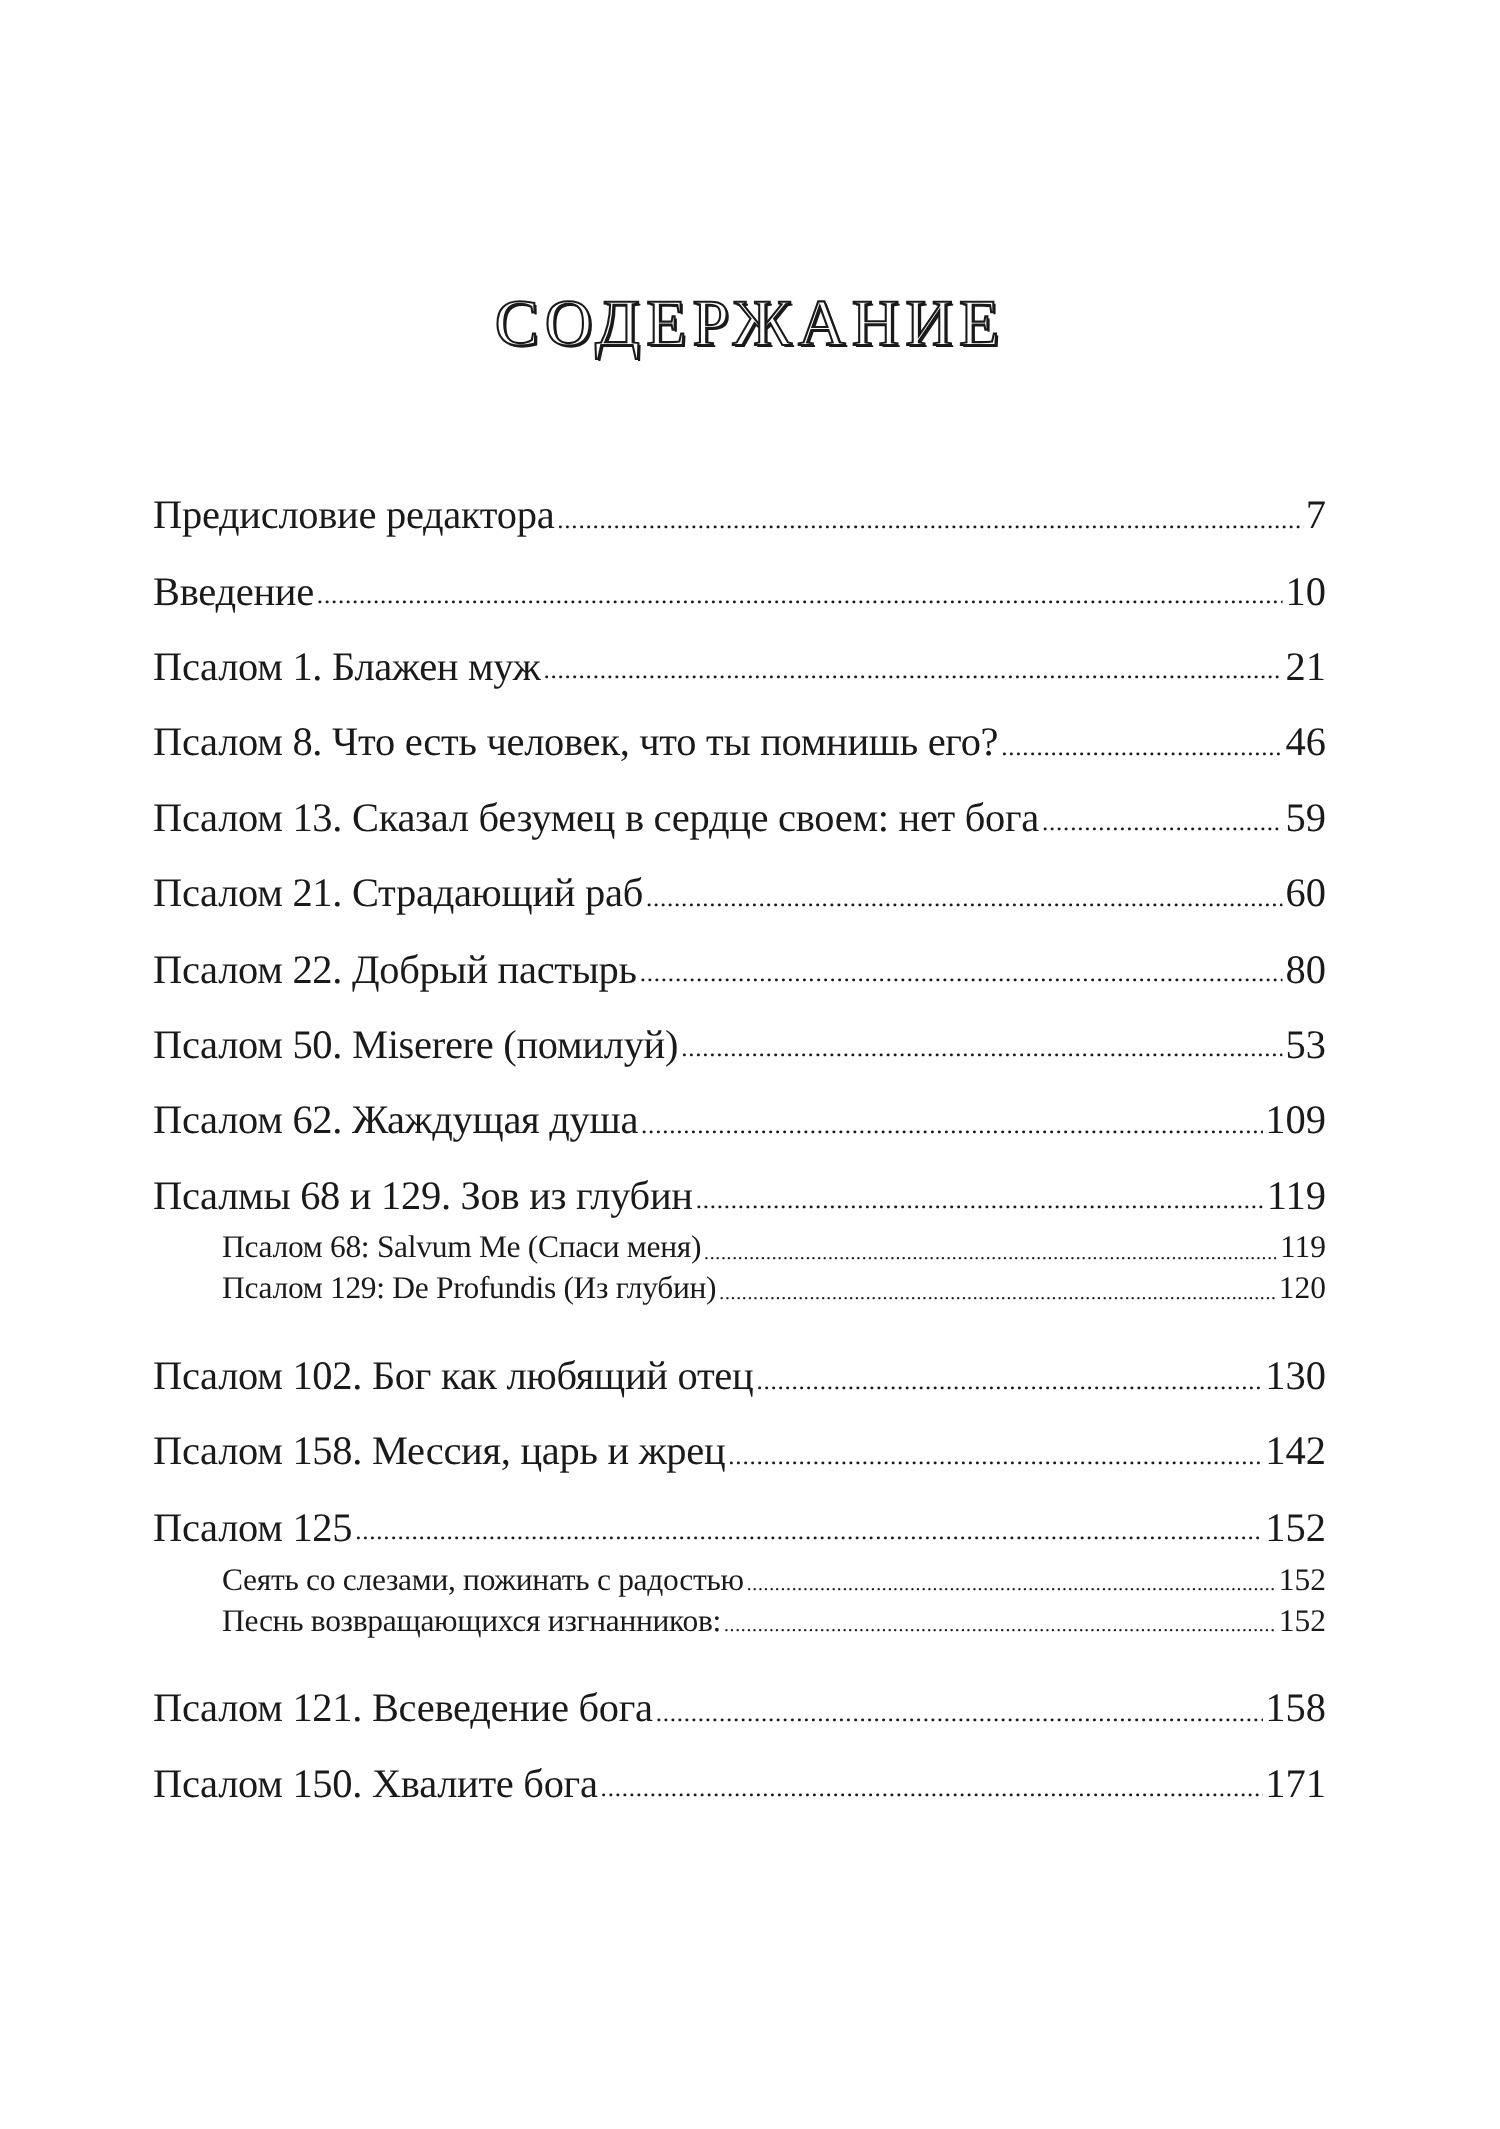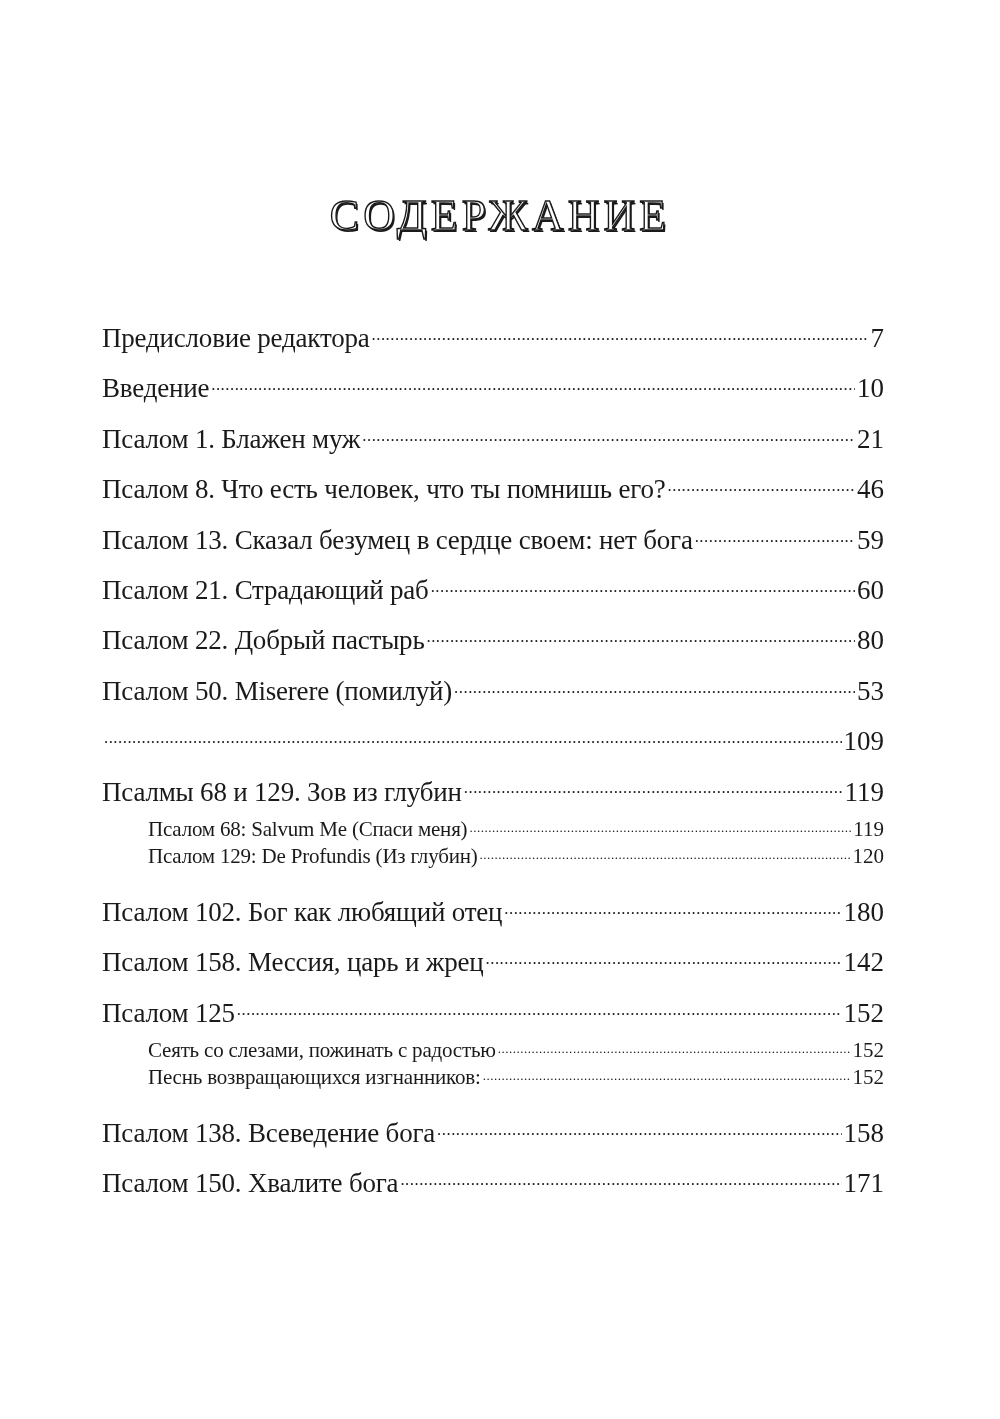--- a/index.html
+++ b/index.html
@@ -32,21 +32,21 @@
       line-height: 60px;
     }
     .toc {
       position: absolute;
       left: 102px;
       top: 318px;
       width: 782px;
     }
     .toc-entry {
       display: flex;
-      align-items: flex-start;
+      align-items: center;
       white-space: nowrap;
     }
     .toc-entry.main {
       font-size: 27px;
       height: 50.4px;
       line-height: 40px;
     }
     .toc-entry.sub {
       font-size: 21px;
       height: 35px;
@@ -136,20 +136,21 @@
     <span class="toc-page">80</span>
   </div>
 
   <div class="toc-entry main">
     <span class="toc-title">Псалом 50. Miserere (помилуй)</span>
     <span class="toc-leader"></span>
     <span class="toc-page">53</span>
   </div>
 
   <div class="toc-entry main">
+    <span class="toc-title">Псалом 62. Жаждущая душа</span>
     <span class="toc-leader"></span>
     <span class="toc-page">109</span>
   </div>
 
   <div class="toc-entry main">
     <span class="toc-title">Псалмы 68 и 129. Зов из глубин</span>
     <span class="toc-leader"></span>
     <span class="toc-page">119</span>
   </div>
 
@@ -161,21 +162,21 @@
 
   <div class="toc-entry sub last">
     <span class="toc-title">Псалом 129: De Profundis (Из глубин)</span>
     <span class="toc-leader"></span>
     <span class="toc-page">120</span>
   </div>
 
   <div class="toc-entry main">
     <span class="toc-title">Псалом 102. Бог как любящий отец</span>
     <span class="toc-leader"></span>
-    <span class="toc-page">180</span>
+    <span class="toc-page">130</span>
   </div>
 
   <div class="toc-entry main">
     <span class="toc-title">Псалом 158. Мессия, царь и жрец</span>
     <span class="toc-leader"></span>
     <span class="toc-page">142</span>
   </div>
 
   <div class="toc-entry main">
     <span class="toc-title">Псалом 125</span>
@@ -189,21 +190,21 @@
     <span class="toc-page">152</span>
   </div>
 
   <div class="toc-entry sub last">
     <span class="toc-title">Песнь возвращающихся изгнанников:</span>
     <span class="toc-leader"></span>
     <span class="toc-page">152</span>
   </div>
 
   <div class="toc-entry main">
-    <span class="toc-title">Псалом 138. Всеведение бога</span>
+    <span class="toc-title">Псалом 121. Всеведение бога</span>
     <span class="toc-leader"></span>
     <span class="toc-page">158</span>
   </div>
 
   <div class="toc-entry main">
     <span class="toc-title">Псалом 150. Хвалите бога</span>
     <span class="toc-leader"></span>
     <span class="toc-page">171</span>
   </div>
 

